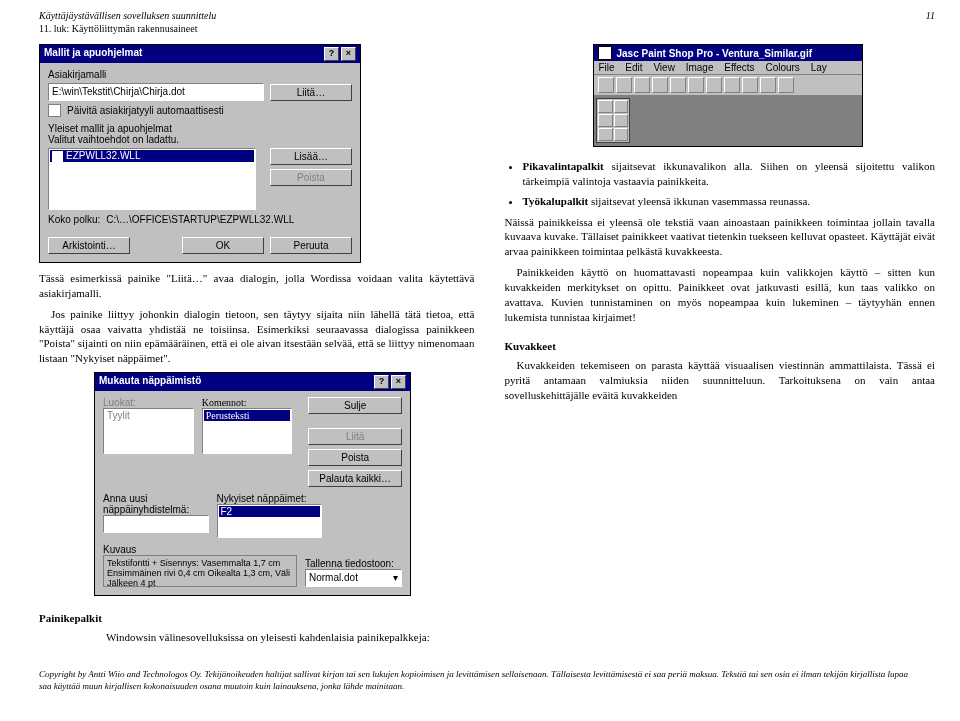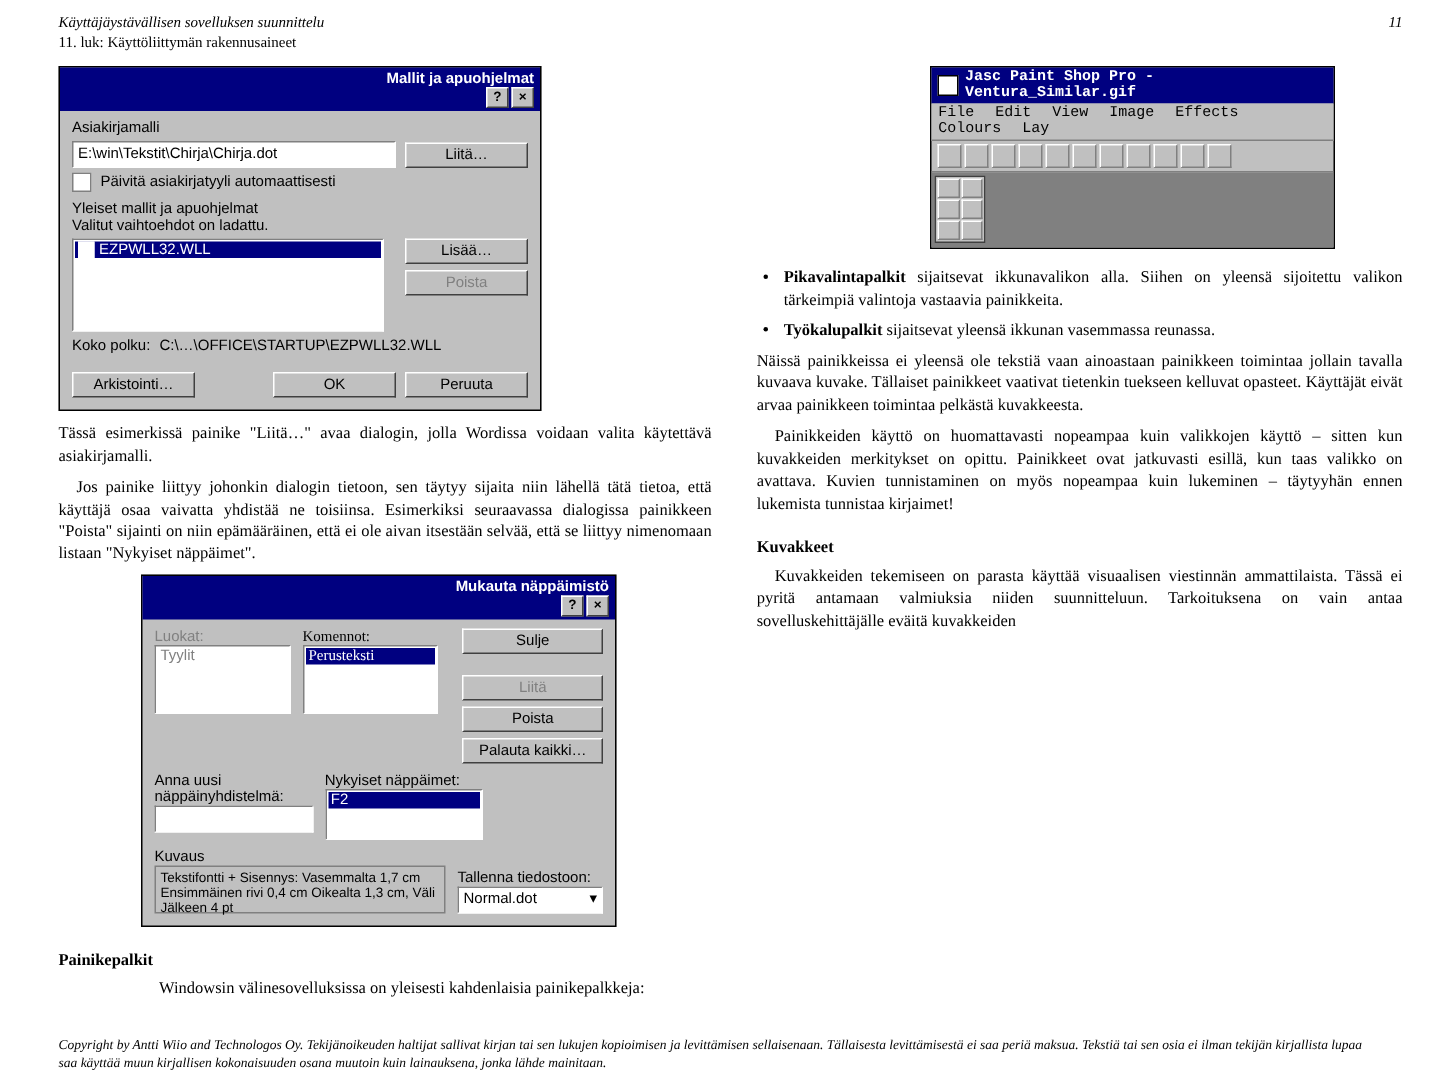--- a/index.html
+++ b/index.html
@@ -63,22 +63,21 @@
     border: 1px solid #000;
     margin-bottom: 8px;
   }
   .dlg .titlebar {
     background: #000080;
     color: #fff;
     font-weight: bold;
     padding: 2px 4px;
     display: flex;
     justify-content: space-between;
-    align-items: flex-end;
-    flex-direction: column;
+    align-items: flex-start;
   }
   .dlg .titlebar .btns { display:flex; gap:2px; }
   .dlg .titlebar .tb-btn {
     width: 13px; height: 12px;
     background: #c0c0c0;
     border: 1px solid #fff;
     border-right-color:#404040;
     border-bottom-color:#404040;
     font-size: 9px;
     text-align:center;
@@ -310,21 +309,21 @@
         </div>
       </div>
 
       <div class="section-heading">Painikepalkit</div>
       <div class="para" style="margin-left:55px;">Windowsin välinesovelluksissa on yleisesti kahdenlaisia painikepalkkeja:</div>
 
     </div>
 
     <div class="col-right">
 
-      <div class="psp" style="margin-left:116px;font-family:Liberation Mono, monospace;">
+      <div class="psp" style="margin-left:89px;">
         <div class="titlebar">
           <span class="dot"></span>
           <span>Jasc Paint Shop Pro - Ventura_Similar.gif</span>
         </div>
         <div class="menubar">
           <span>File</span>
           <span>Edit</span>
           <span>View</span>
           <span>Image</span>
           <span>Effects</span>

